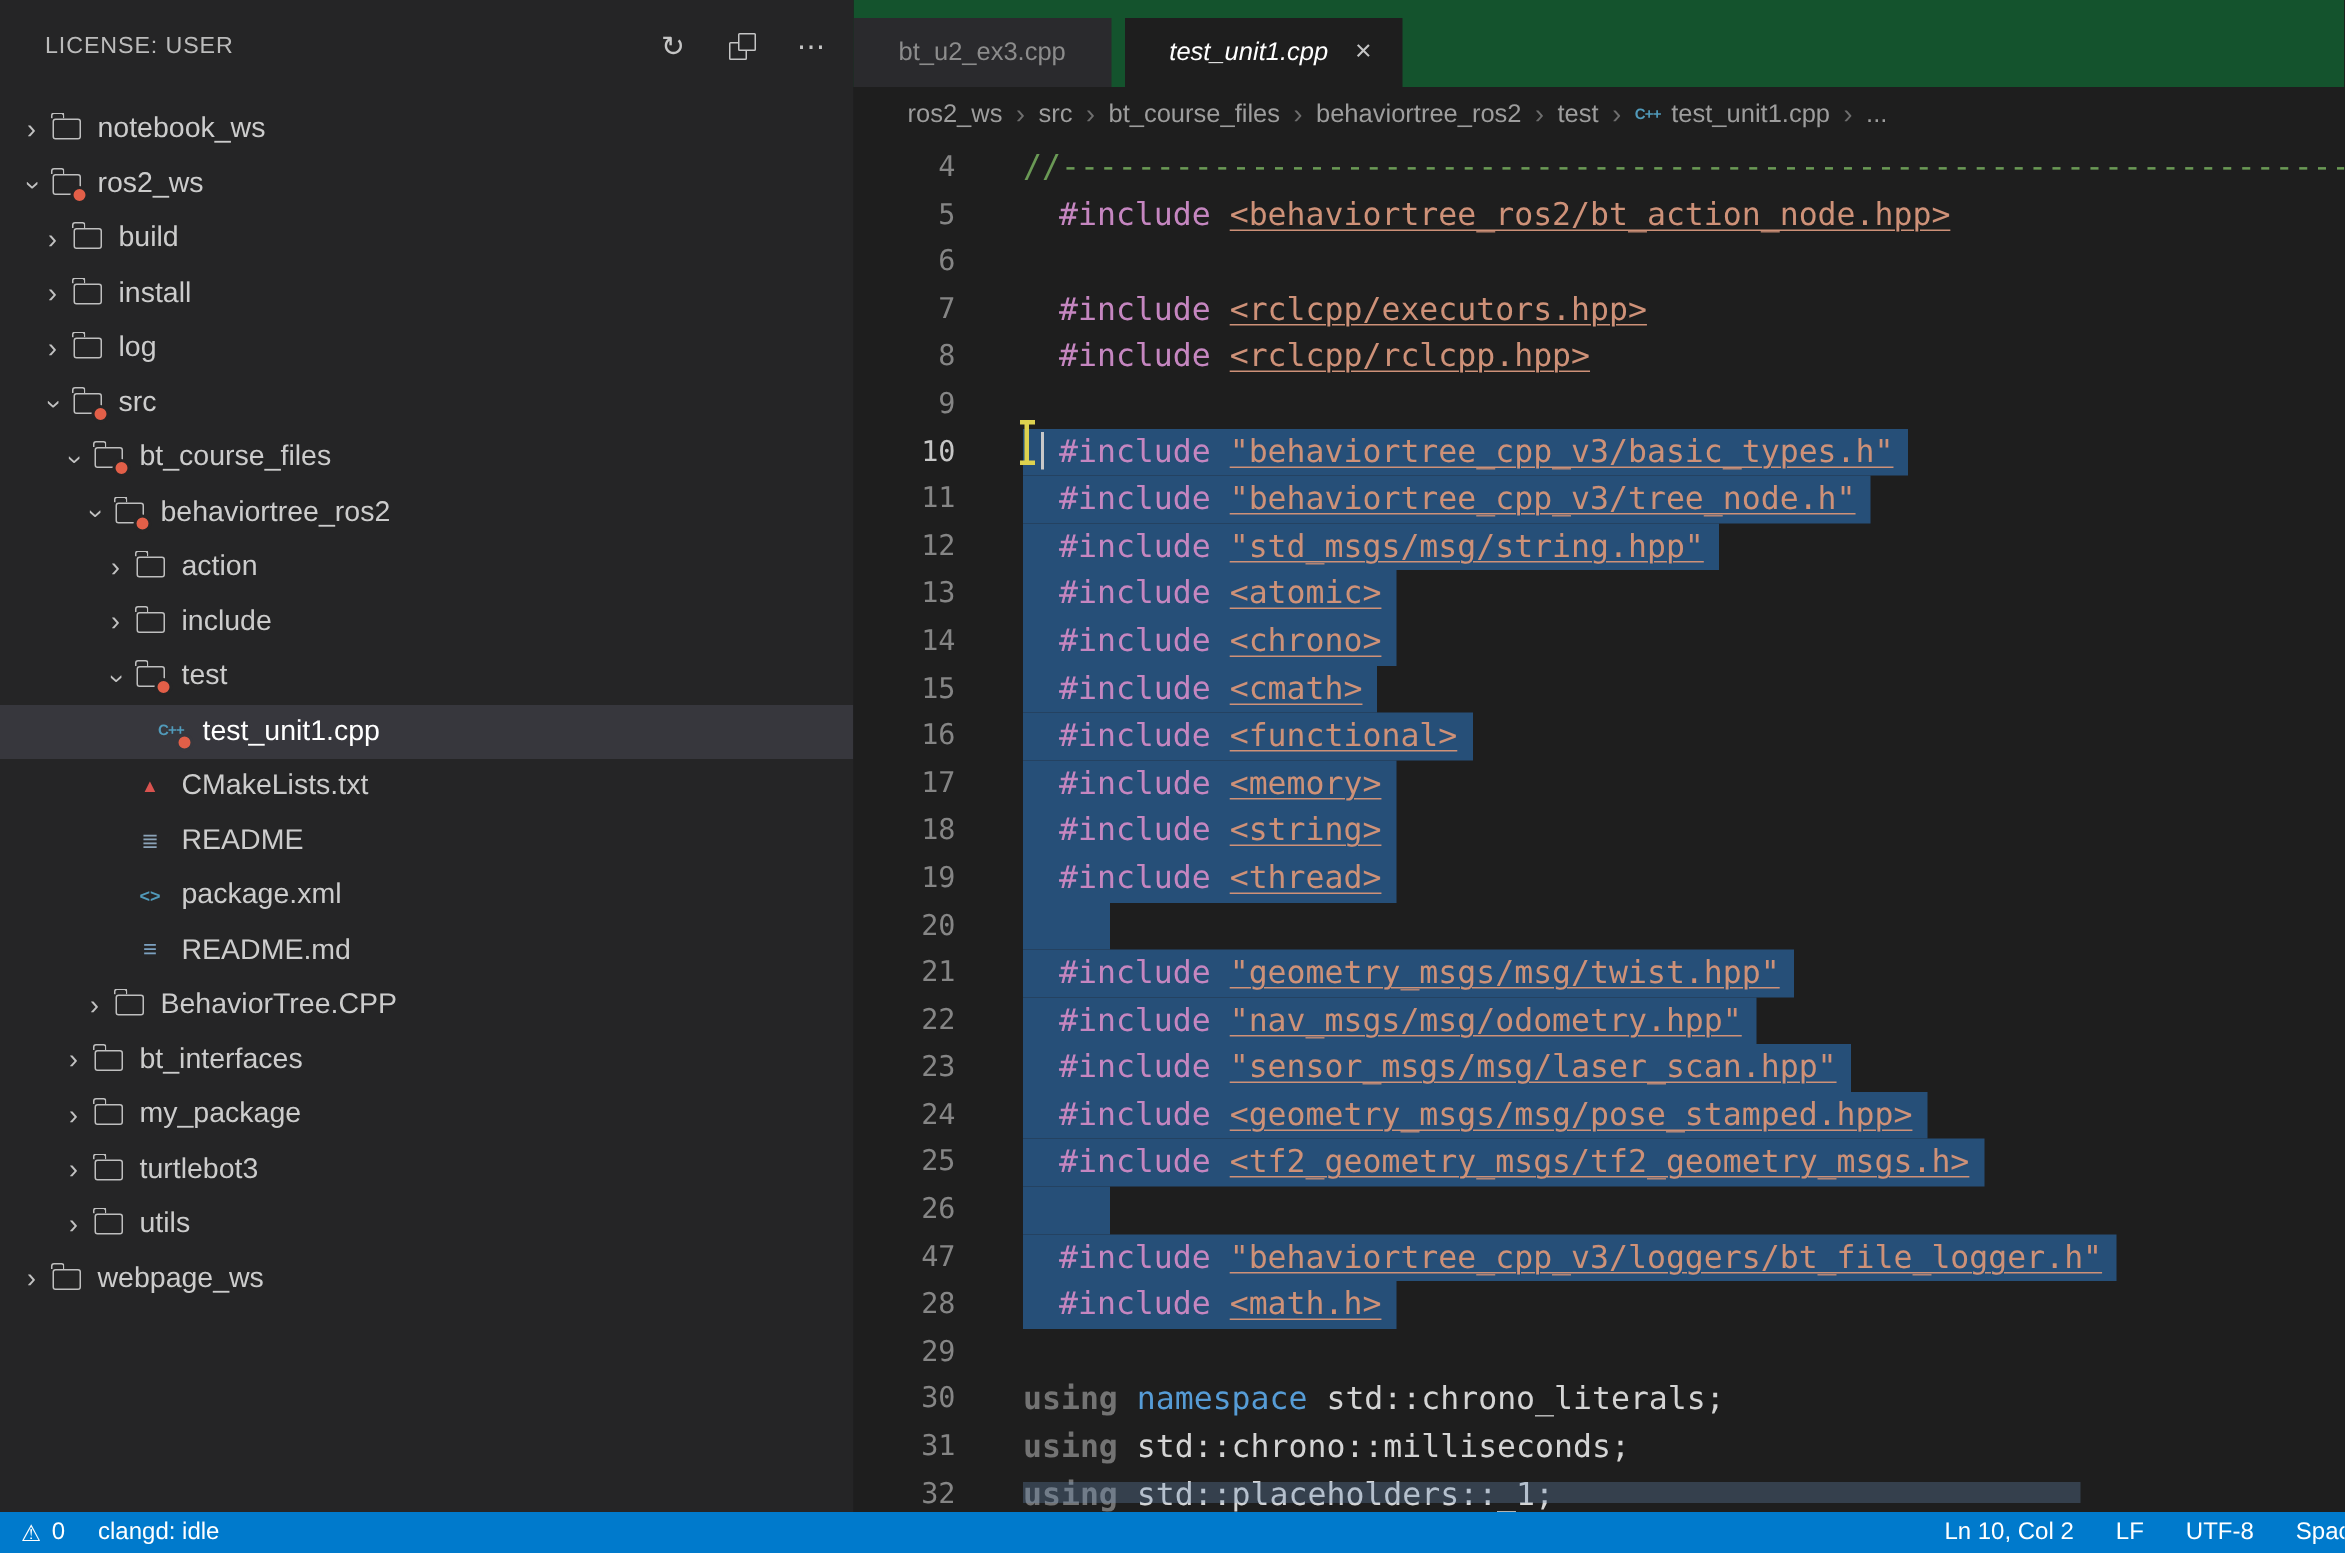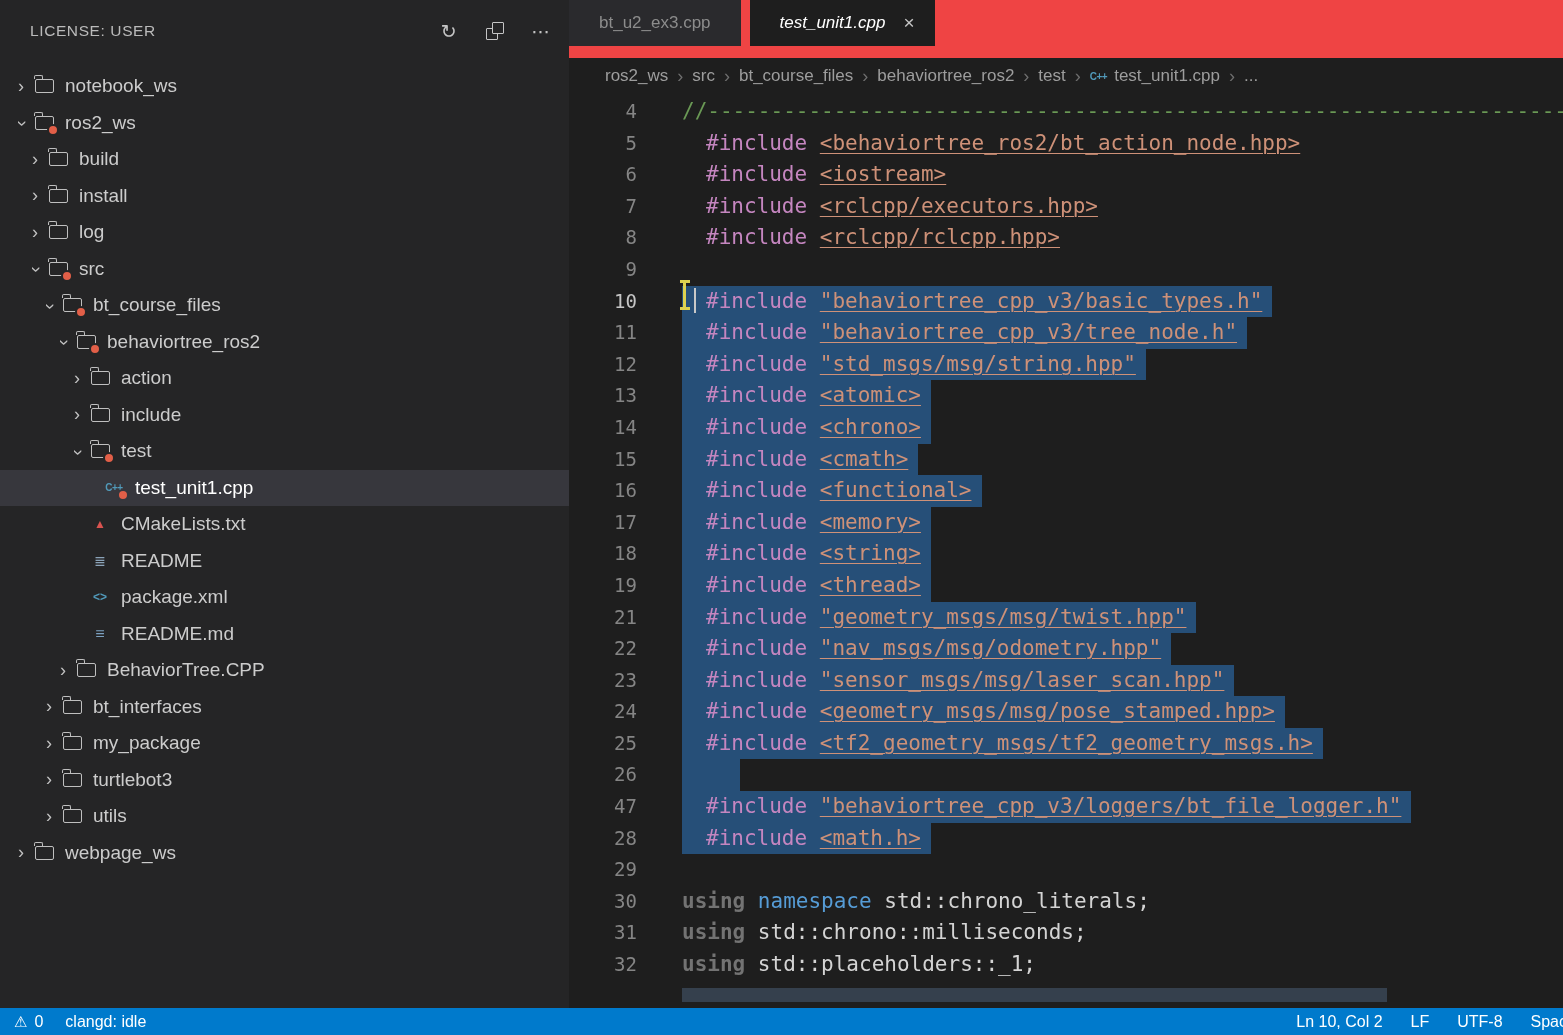--- a/index.html
+++ b/index.html
@@ -28,21 +28,21 @@
   .badge{position:absolute;right:-3px;bottom:-3px;width:8px;height:8px;border-radius:50%;background:#e25f48;border:2px solid #252526;}
   .trow.selected .badge{border-color:#37373d;}
   .g-cpp{font-size:10px;font-weight:bold;color:#519aba;letter-spacing:-.5px;}
   .g-cmake{font-size:12px;color:#d9534f;}
   .g-license{font-size:14px;color:#8ba3b8;}
   .g-xml{font-size:12px;font-weight:bold;color:#519aba;}
   .g-md{font-size:16px;color:#7ca1c0;}
 
   
   .main{flex:1;display:flex;flex-direction:column;background:#1e1e1e;overflow:hidden;position:relative;}
-  .tabbar{height:58px;flex:none;background:#ef4444;display:flex;}
+  .tabbar{height:58px;flex:none;background:#14532d;display:flex;align-items:flex-end;}
   .tab{height:46px;display:flex;align-items:center;padding:0 30px;font-size:17px;color:#8c8c8c;
     background:#2a2a2d;margin-right:9px;cursor:pointer;white-space:nowrap;}
   .tab.active{background:#1e1e1e;color:#ffffff;font-style:italic;padding-right:20px;}
   .tab .close{margin-left:18px;font-style:normal;font-size:19px;color:#c5c5c5;}
   .breadcrumbs{height:36px;flex:none;display:flex;align-items:center;padding-left:36px;gap:9px;
     font-size:17px;color:#9d9d9d;white-space:nowrap;}
   .bc-sep{color:#6e6e6e;font-size:18px;}
   .bc-item{cursor:pointer;}
   .bc-file{display:inline-flex;align-items:center;gap:7px;cursor:pointer;}
   .bc-cpp{font-size:10px;font-weight:bold;color:#519aba;letter-spacing:-.5px;}
@@ -282,34 +282,35 @@
         </span>
         <span class="bc-sep">›</span>
         <span class="bc-item">...</span>
       </div>
     <div class="code" id="code">
       <div class="caret"></div>
       <div class="ibeam"></div>
       <div class="hscroll"></div>
     <div class="cline"><span class="ln">4</span><span class="ltext"><span class="seg"><span class="tk-cmt">//-----------------------------------------------------------------------------------------------</span></span></span></div>
         <div class="cline"><span class="ln">5</span><span class="ltext"><span class="seg"><span class="tk-pp">#include </span><span class="tk-hdr">&lt;behaviortree_ros2/bt_action_node.hpp&gt;</span></span></span></div>
-        <div class="cline"><span class="ln">6</span><span class="ltext"><span class="seg"><span class="tk-pp">#include </span><span class="tk-hdr">&lt;iostream&gt;</span></span></span></div>
+        <div class="cline"><span class="ln">6</span></div>
         <div class="cline"><span class="ln">7</span><span class="ltext"><span class="seg"><span class="tk-pp">#include </span><span class="tk-hdr">&lt;rclcpp/executors.hpp&gt;</span></span></span></div>
         <div class="cline"><span class="ln">8</span><span class="ltext"><span class="seg"><span class="tk-pp">#include </span><span class="tk-hdr">&lt;rclcpp/rclcpp.hpp&gt;</span></span></span></div>
         <div class="cline"><span class="ln">9</span><span class="ltext"><span class="seg"></span></span></div>
         <div class="cline"><span class="ln cur">10</span><span class="ltext"><span class="seg sel"><span class="tk-pp">#include </span><span class="tk-str">"behaviortree_cpp_v3/basic_types.h"</span></span></span></div>
         <div class="cline"><span class="ln">11</span><span class="ltext"><span class="seg sel"><span class="tk-pp">#include </span><span class="tk-str">"behaviortree_cpp_v3/tree_node.h"</span></span></span></div>
         <div class="cline"><span class="ln">12</span><span class="ltext"><span class="seg sel"><span class="tk-pp">#include </span><span class="tk-str">"std_msgs/msg/string.hpp"</span></span></span></div>
         <div class="cline"><span class="ln">13</span><span class="ltext"><span class="seg sel"><span class="tk-pp">#include </span><span class="tk-hdr">&lt;atomic&gt;</span></span></span></div>
         <div class="cline"><span class="ln">14</span><span class="ltext"><span class="seg sel"><span class="tk-pp">#include </span><span class="tk-hdr">&lt;chrono&gt;</span></span></span></div>
         <div class="cline"><span class="ln">15</span><span class="ltext"><span class="seg sel"><span class="tk-pp">#include </span><span class="tk-hdr">&lt;cmath&gt;</span></span></span></div>
         <div class="cline"><span class="ln">16</span><span class="ltext"><span class="seg sel"><span class="tk-pp">#include </span><span class="tk-hdr">&lt;functional&gt;</span></span></span></div>
         <div class="cline"><span class="ln">17</span><span class="ltext"><span class="seg sel"><span class="tk-pp">#include </span><span class="tk-hdr">&lt;memory&gt;</span></span></span></div>
         <div class="cline"><span class="ln">18</span><span class="ltext"><span class="seg sel"><span class="tk-pp">#include </span><span class="tk-hdr">&lt;string&gt;</span></span></span></div>
         <div class="cline"><span class="ln">19</span><span class="ltext"><span class="seg sel"><span class="tk-pp">#include </span><span class="tk-hdr">&lt;thread&gt;</span></span></span></div>
+        <div class="cline"><span class="ln">20</span><span class="ltext"><span class="seg sel selempty"></span></span></div>
         <div class="cline"><span class="ln">21</span><span class="ltext"><span class="seg sel"><span class="tk-pp">#include </span><span class="tk-str">"geometry_msgs/msg/twist.hpp"</span></span></span></div>
         <div class="cline"><span class="ln">22</span><span class="ltext"><span class="seg sel"><span class="tk-pp">#include </span><span class="tk-str">"nav_msgs/msg/odometry.hpp"</span></span></span></div>
         <div class="cline"><span class="ln">23</span><span class="ltext"><span class="seg sel"><span class="tk-pp">#include </span><span class="tk-str">"sensor_msgs/msg/laser_scan.hpp"</span></span></span></div>
         <div class="cline"><span class="ln">24</span><span class="ltext"><span class="seg sel"><span class="tk-pp">#include </span><span class="tk-hdr">&lt;geometry_msgs/msg/pose_stamped.hpp&gt;</span></span></span></div>
         <div class="cline"><span class="ln">25</span><span class="ltext"><span class="seg sel"><span class="tk-pp">#include </span><span class="tk-hdr">&lt;tf2_geometry_msgs/tf2_geometry_msgs.h&gt;</span></span></span></div>
         <div class="cline"><span class="ln">26</span><span class="ltext"><span class="seg sel selempty"></span></span></div>
         <div class="cline"><span class="ln">47</span><span class="ltext"><span class="seg sel"><span class="tk-pp">#include </span><span class="tk-str">"behaviortree_cpp_v3/loggers/bt_file_logger.h"</span></span></span></div>
         <div class="cline"><span class="ln">28</span><span class="ltext"><span class="seg sel"><span class="tk-pp">#include </span><span class="tk-hdr">&lt;math.h&gt;</span></span></span></div>
         <div class="cline"><span class="ln">29</span><span class="ltext"><span class="seg"></span></span></div>
         <div class="cline"><span class="ln">30</span><span class="ltext"><span class="seg"><span class="tk-kw">using </span><span class="tk-kwb">namespace </span><span class="tk-pl">std::chrono_literals;</span></span></span></div>

